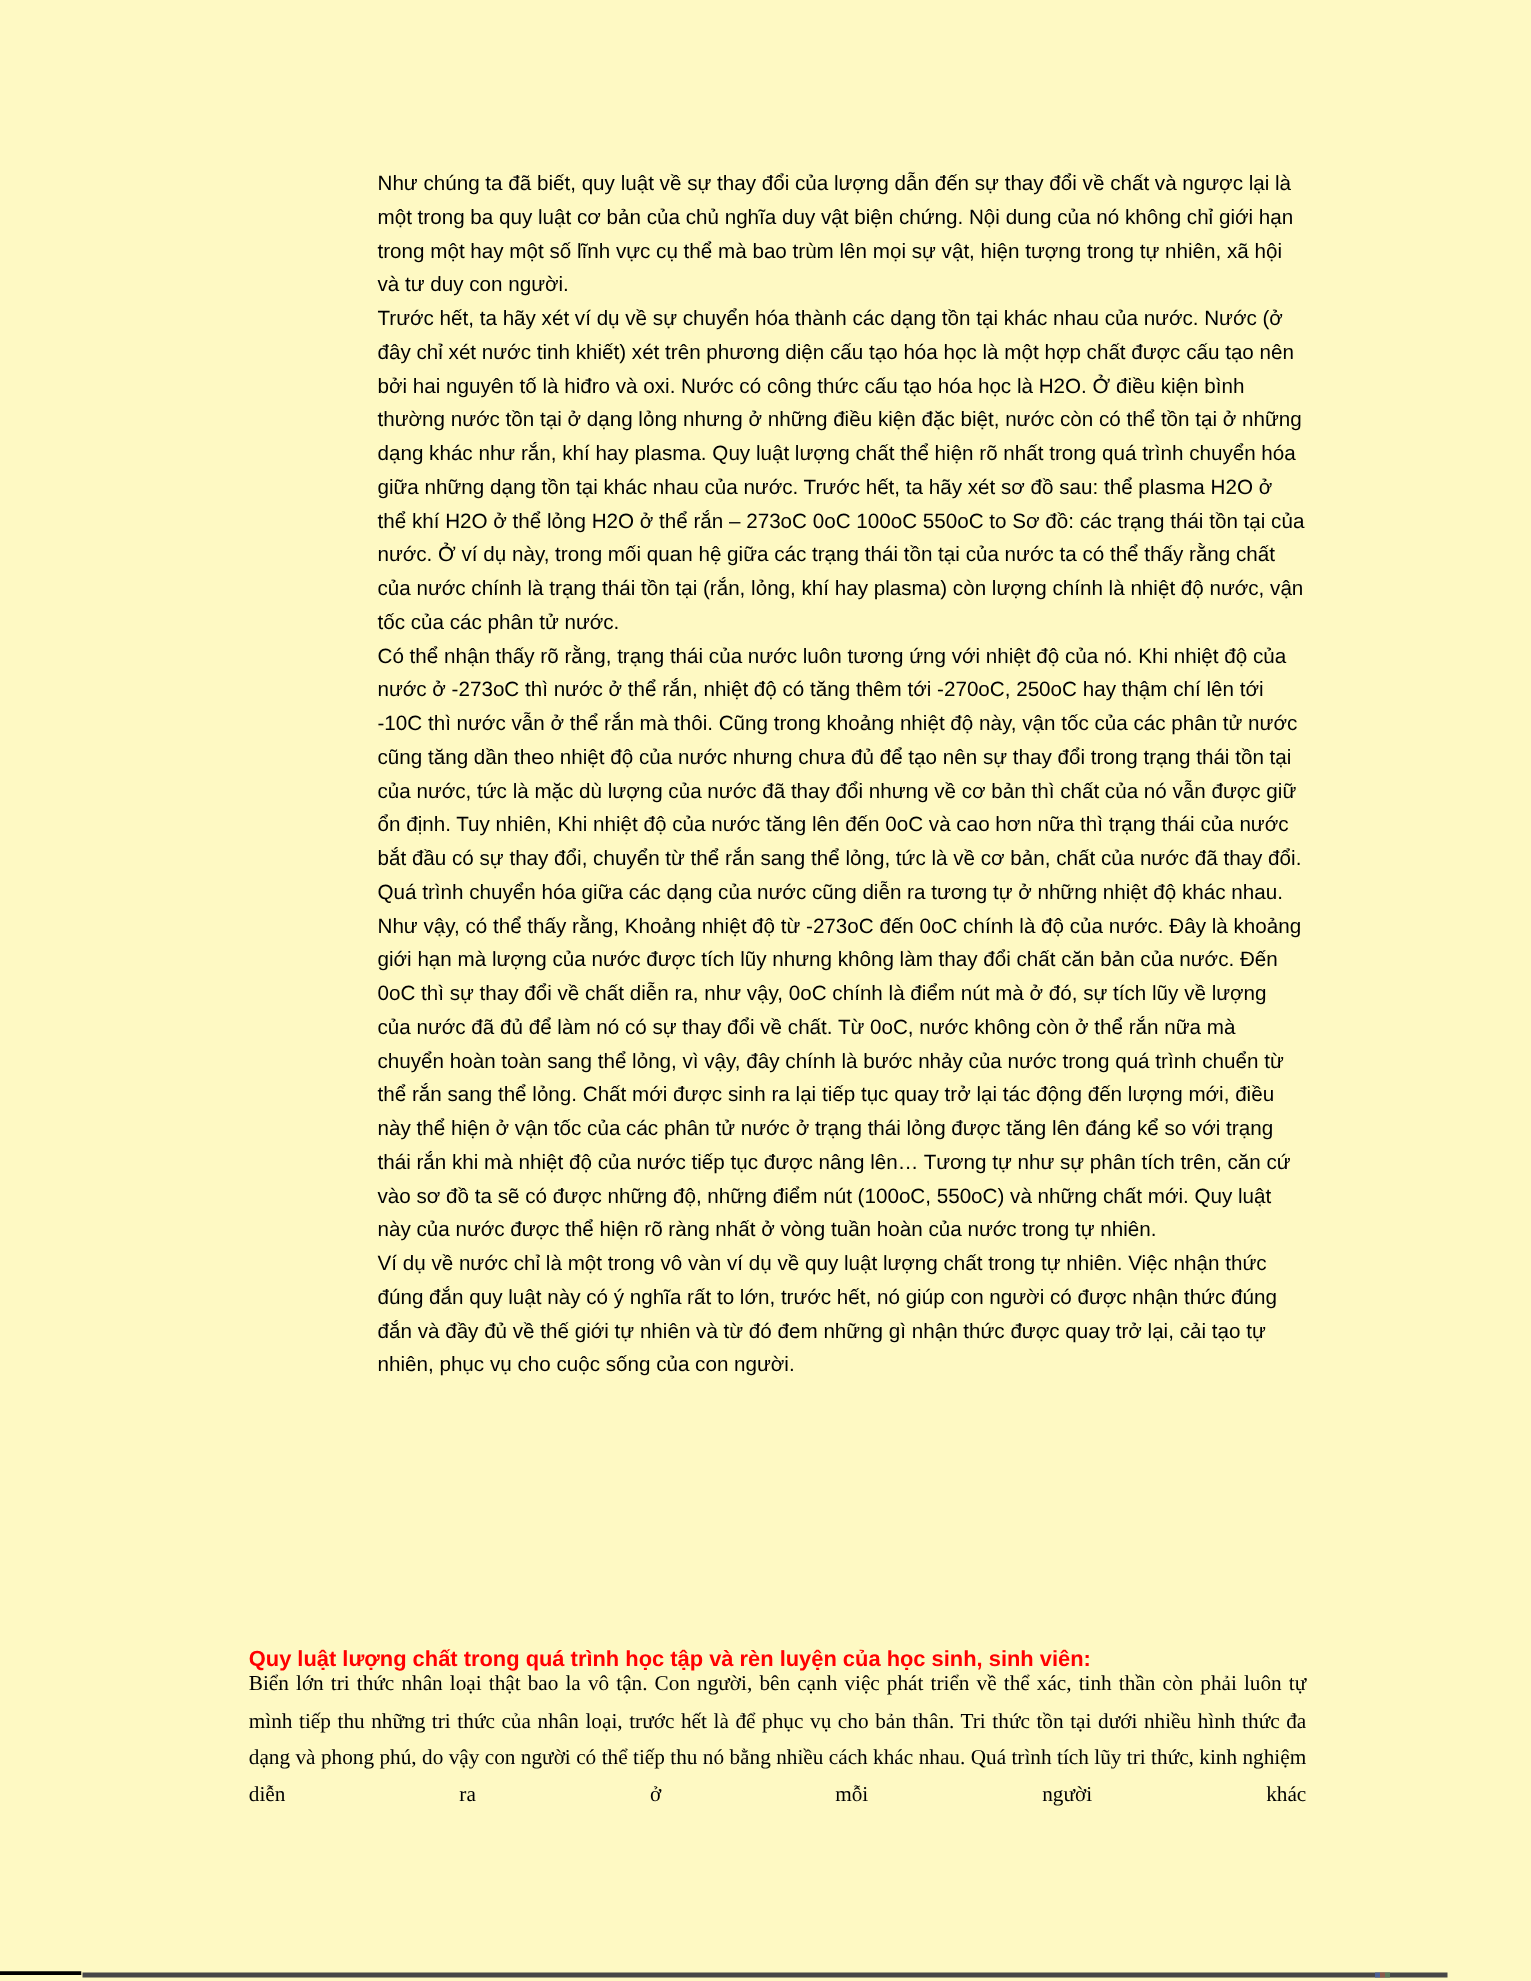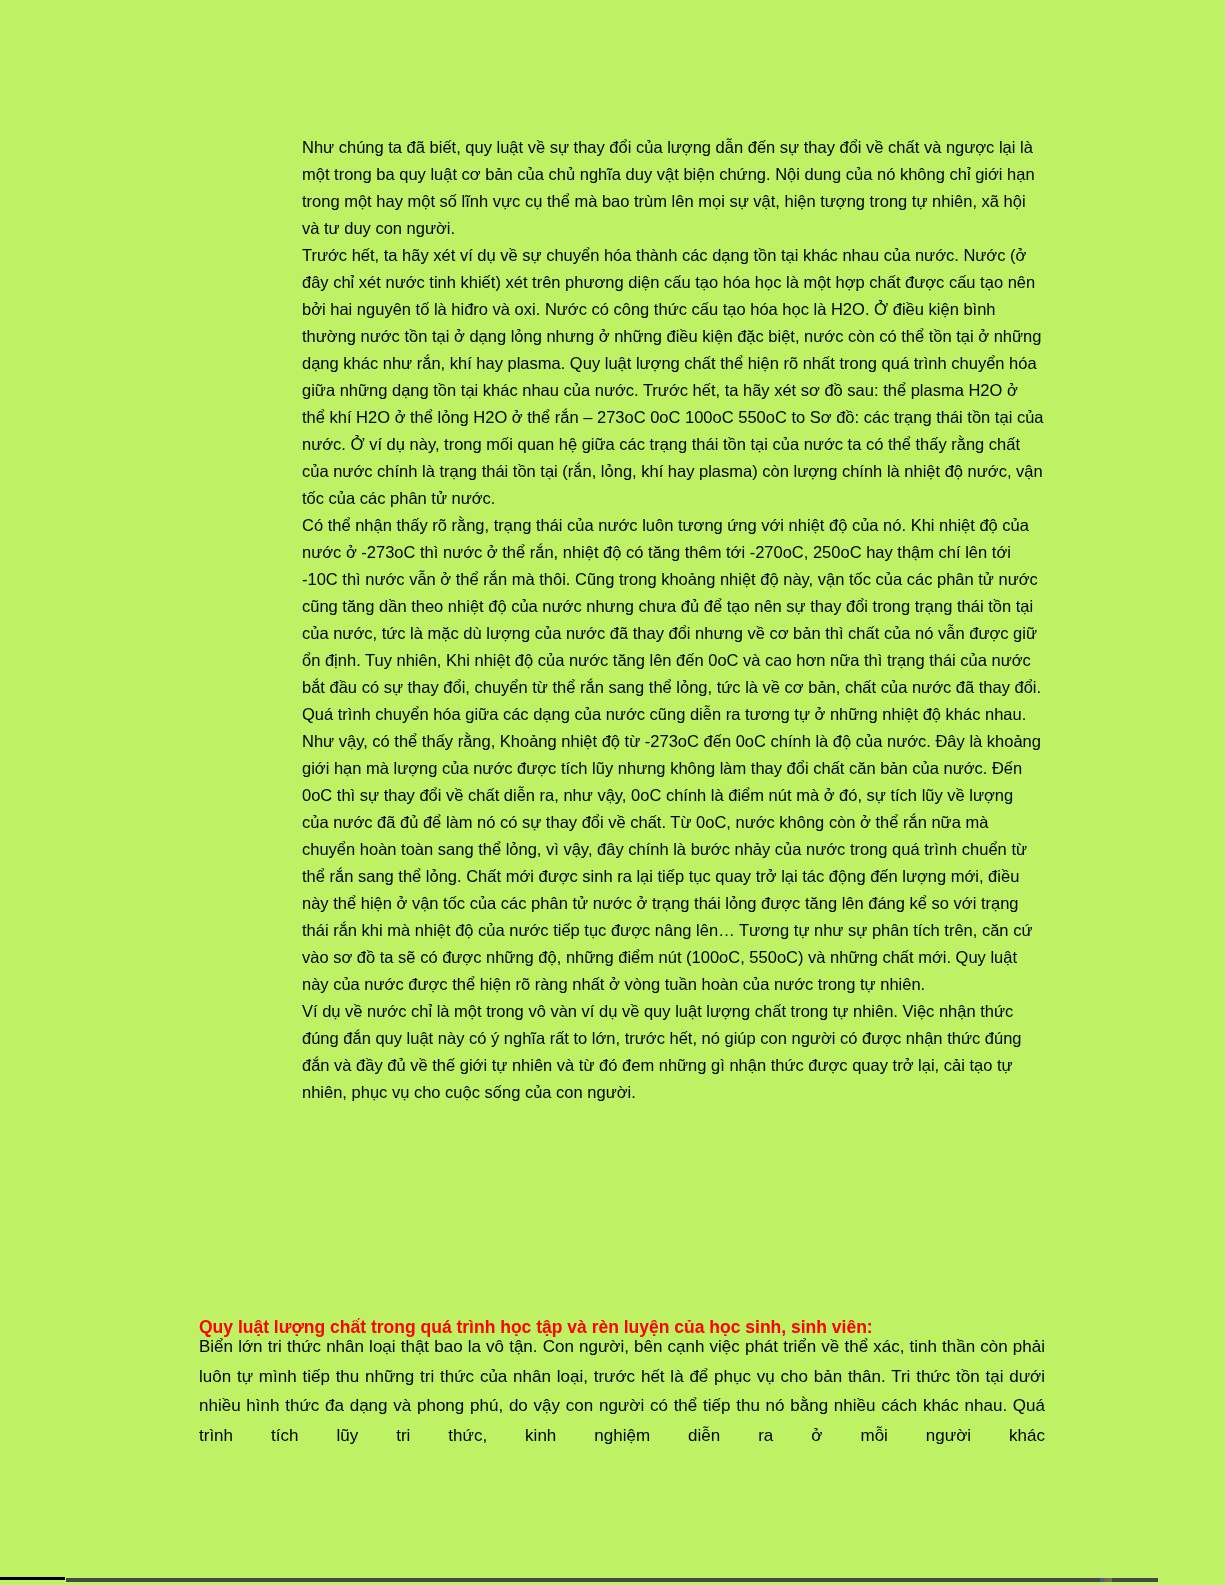--- a/index.html
+++ b/index.html
@@ -11,21 +11,21 @@
     width: 1225px;
     height: 1585px;
     position: relative;
     overflow: hidden;
     font-family: "Liberation Sans", sans-serif;
     color: #000000;
   }
   .page {
     position: absolute;
     inset: 0;
-    background: #bef264;
+    background: #fef9c3;
     padding-left: 16px;
   }
   .body-block {
     position: absolute;
     left: 302px;
     top: 134px;
     width: 742px;
     font-size: 16.5px;
     line-height: 27px;
     text-align: left;
@@ -48,20 +48,21 @@
   .closing-paragraph {
     position: absolute;
     left: 199px;
     top: 1332px;
     width: 846px;
     font-size: 17px;
     line-height: 29.5px;
     text-align: justify;
     text-align-last: justify;
     color: #000000;
+    font-family: Liberation Serif, serif;
   }
   .bottom-rule-left {
     position: absolute;
     left: 0;
     top: 1577px;
     width: 65px;
     height: 3px;
     background: #000000;
   }
   .bottom-rule-main {

